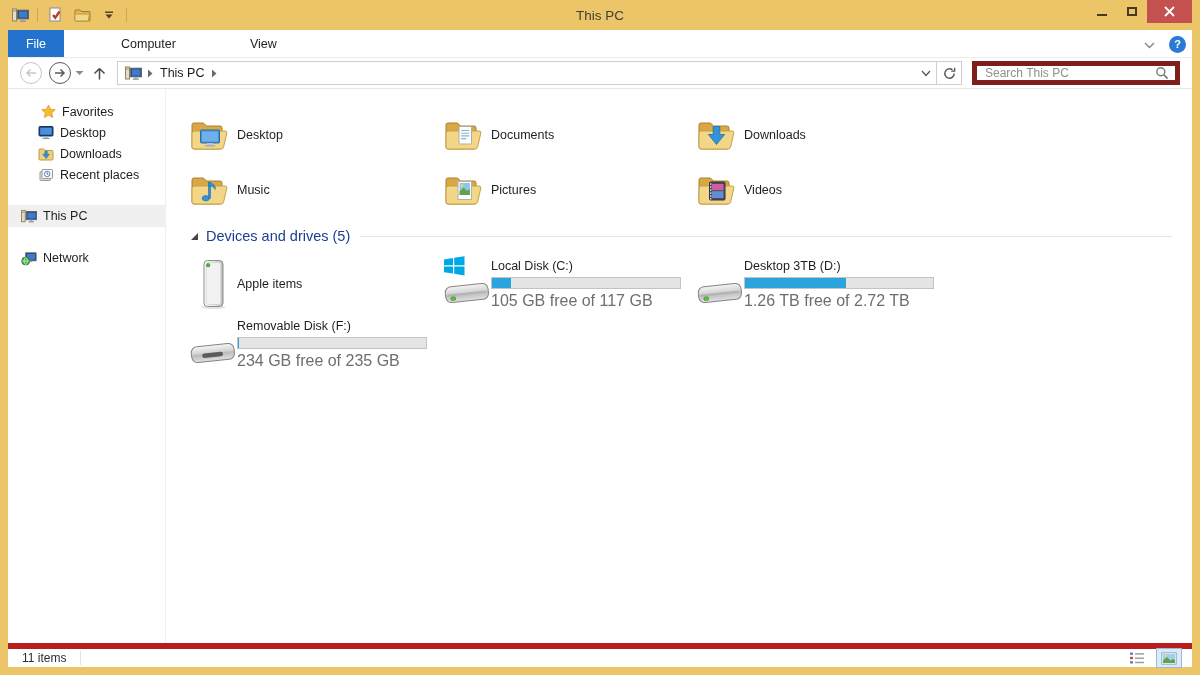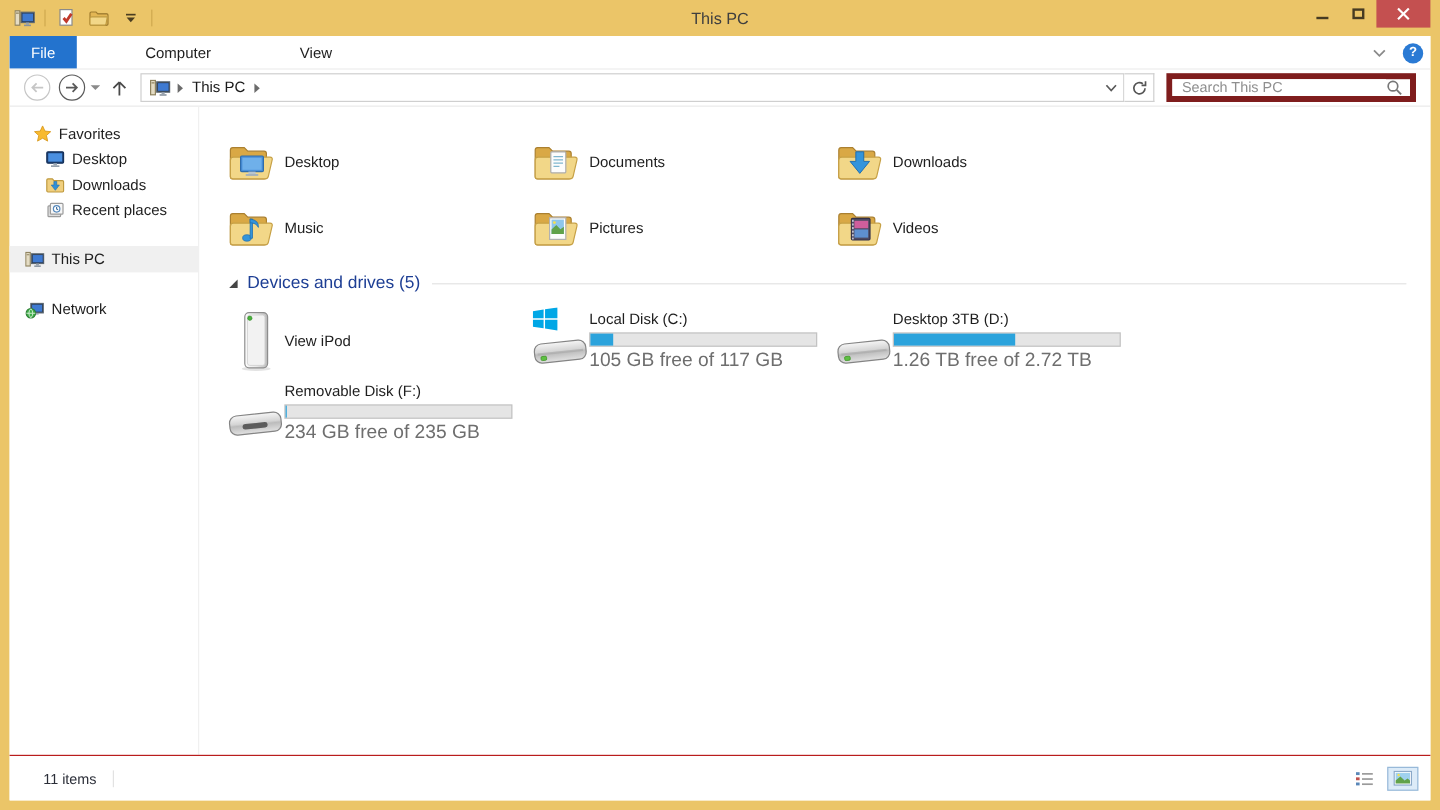--- a/index.html
+++ b/index.html
@@ -49,21 +49,21 @@
   .nav-gap { width:10px; flex:none; }
   .searchbox { width:208px; height:24px; border:5px solid #7f1d1d; display:flex; align-items:center; background:#fff; flex:none; }
   .searchbox input { flex:1; border:none; outline:none; font-size:12px; color:#1a1a1a; padding:0 4px 0 8px; font-family:inherit; min-width:0; }
   .searchbox input::placeholder { color:#8f8f8f; }
   .search-ic { margin-right:6px; display:flex; }
 
   
   .main { flex:1; display:flex; background:#fff; min-height:0; }
   .sidebar { width:158px; flex:none; padding-top:12px; border-right:1px solid #f0f0f0; font-size:12.5px; color:#1e1e1e; }
   .side-row { height:21px; display:flex; align-items:center; gap:6px; }
-  .side-top { padding-left:19px; }
+  .side-top { padding-left:32px; }
   .side-child { padding-left:30px; }
   .side-root { padding-left:13px; height:22px; }
   .side-sel { background:#f0f0f0; }
   .side-gap { height:20px; }
   .side-ic { width:16px; height:16px; flex:none; display:flex; align-items:center; justify-content:center; }
 
   .content { flex:1; position:relative; padding:13px 20px 0 24px; overflow:hidden; }
   .grp-head { display:flex; align-items:center; height:22px; cursor:default; }
   .grp-tri { margin-right:7px; display:flex; }
   .grp-label { font-size:14.5px; color:#1d3e94; white-space:nowrap; }
@@ -80,21 +80,21 @@
   .dinfo { width:190px; }
   .dname { font-size:12.5px; color:#1e1e1e; line-height:15px; }
   .dbar { width:190px; height:12px; background:#e5e5e5; border:1px solid #c3c3c3; margin:3px 0 3px 0; }
   .dfill { height:100%; background:#2ba3dc; }
   .dfree { font-size:16px; color:#6e6e6e; }
   .flag { position:absolute; top:-2px; left:0px; }
   .dicon .drv { position:absolute; bottom:2px; left:0; }
   .ipod-label { font-size:12.5px; color:#1e1e1e; }
 
   
-  .statusbar { height:38px; border-top:1px solid #b91c1c; display:flex; align-items:center; padding:0 10px 0 28px; background:#fff; }
+  .statusbar { height:24px; border-top:6px solid #b91c1c; display:flex; align-items:center; padding:0 10px 0 14px; background:#fff; }
   .status-count { font-size:12px; color:#2b2e38; }
   .status-sep { width:1px; height:14px; background:#e2e2e2; margin-left:14px; }
   .status-views { margin-left:auto; display:flex; gap:6px; }
   .view-btn { width:26px; height:20px; display:flex; align-items:center; justify-content:center; border:1px solid transparent; }
   .view-btn.active { border:1px solid #98b9d9; background:#dcebf8; }
 </style>
 </head>
 <body>
 
 <svg width="0" height="0" style="position:absolute">
@@ -413,21 +413,21 @@
           <div class="dtile">
             <div class="dicon">
               <svg width="33" height="52" viewBox="0 0 33 52">
                   <ellipse cx="16.5" cy="49.3" rx="12" ry="1.8" fill="#e3e3e3"></ellipse>
                   <rect x="7" y="2.5" width="19" height="46" rx="3.5" fill="url(#gpod)" stroke="#8d8d8d"></rect>
                   <rect x="9.2" y="4.5" width="14.6" height="42" rx="2" fill="#f2f2f2" stroke="#cfcfcf" stroke-width="0.7"></rect>
                   <circle cx="11.2" cy="7.2" r="1.8" fill="#49b13c" stroke="#2f8a24" stroke-width="0.5"></circle>
                 </svg>
             </div>
             <div class="dinfo" style="display:flex;align-items:center;height:52px;">
-              <span class="ipod-label">View iPod</span>
+              <span class="ipod-label">Apple items</span>
             </div>
           </div>
 
           <div class="dtile">
             <div class="dicon">
               <svg class="drv" width="47" height="38" viewBox="0 0 47 38">
                   <g transform="rotate(-6 23 24)">
                     <rect x="1.5" y="15" width="43" height="16" rx="6" fill="url(#gdrv)" stroke="#848484"></rect>
                     <path d="M4 23.5 h38" stroke="#a8a8a8" stroke-width="2" opacity="0.55"></path>
                     <rect x="6.5" y="25.5" width="4.6" height="3.4" rx="1" fill="#5fc044" stroke="#37921f" stroke-width="0.6"></rect>

